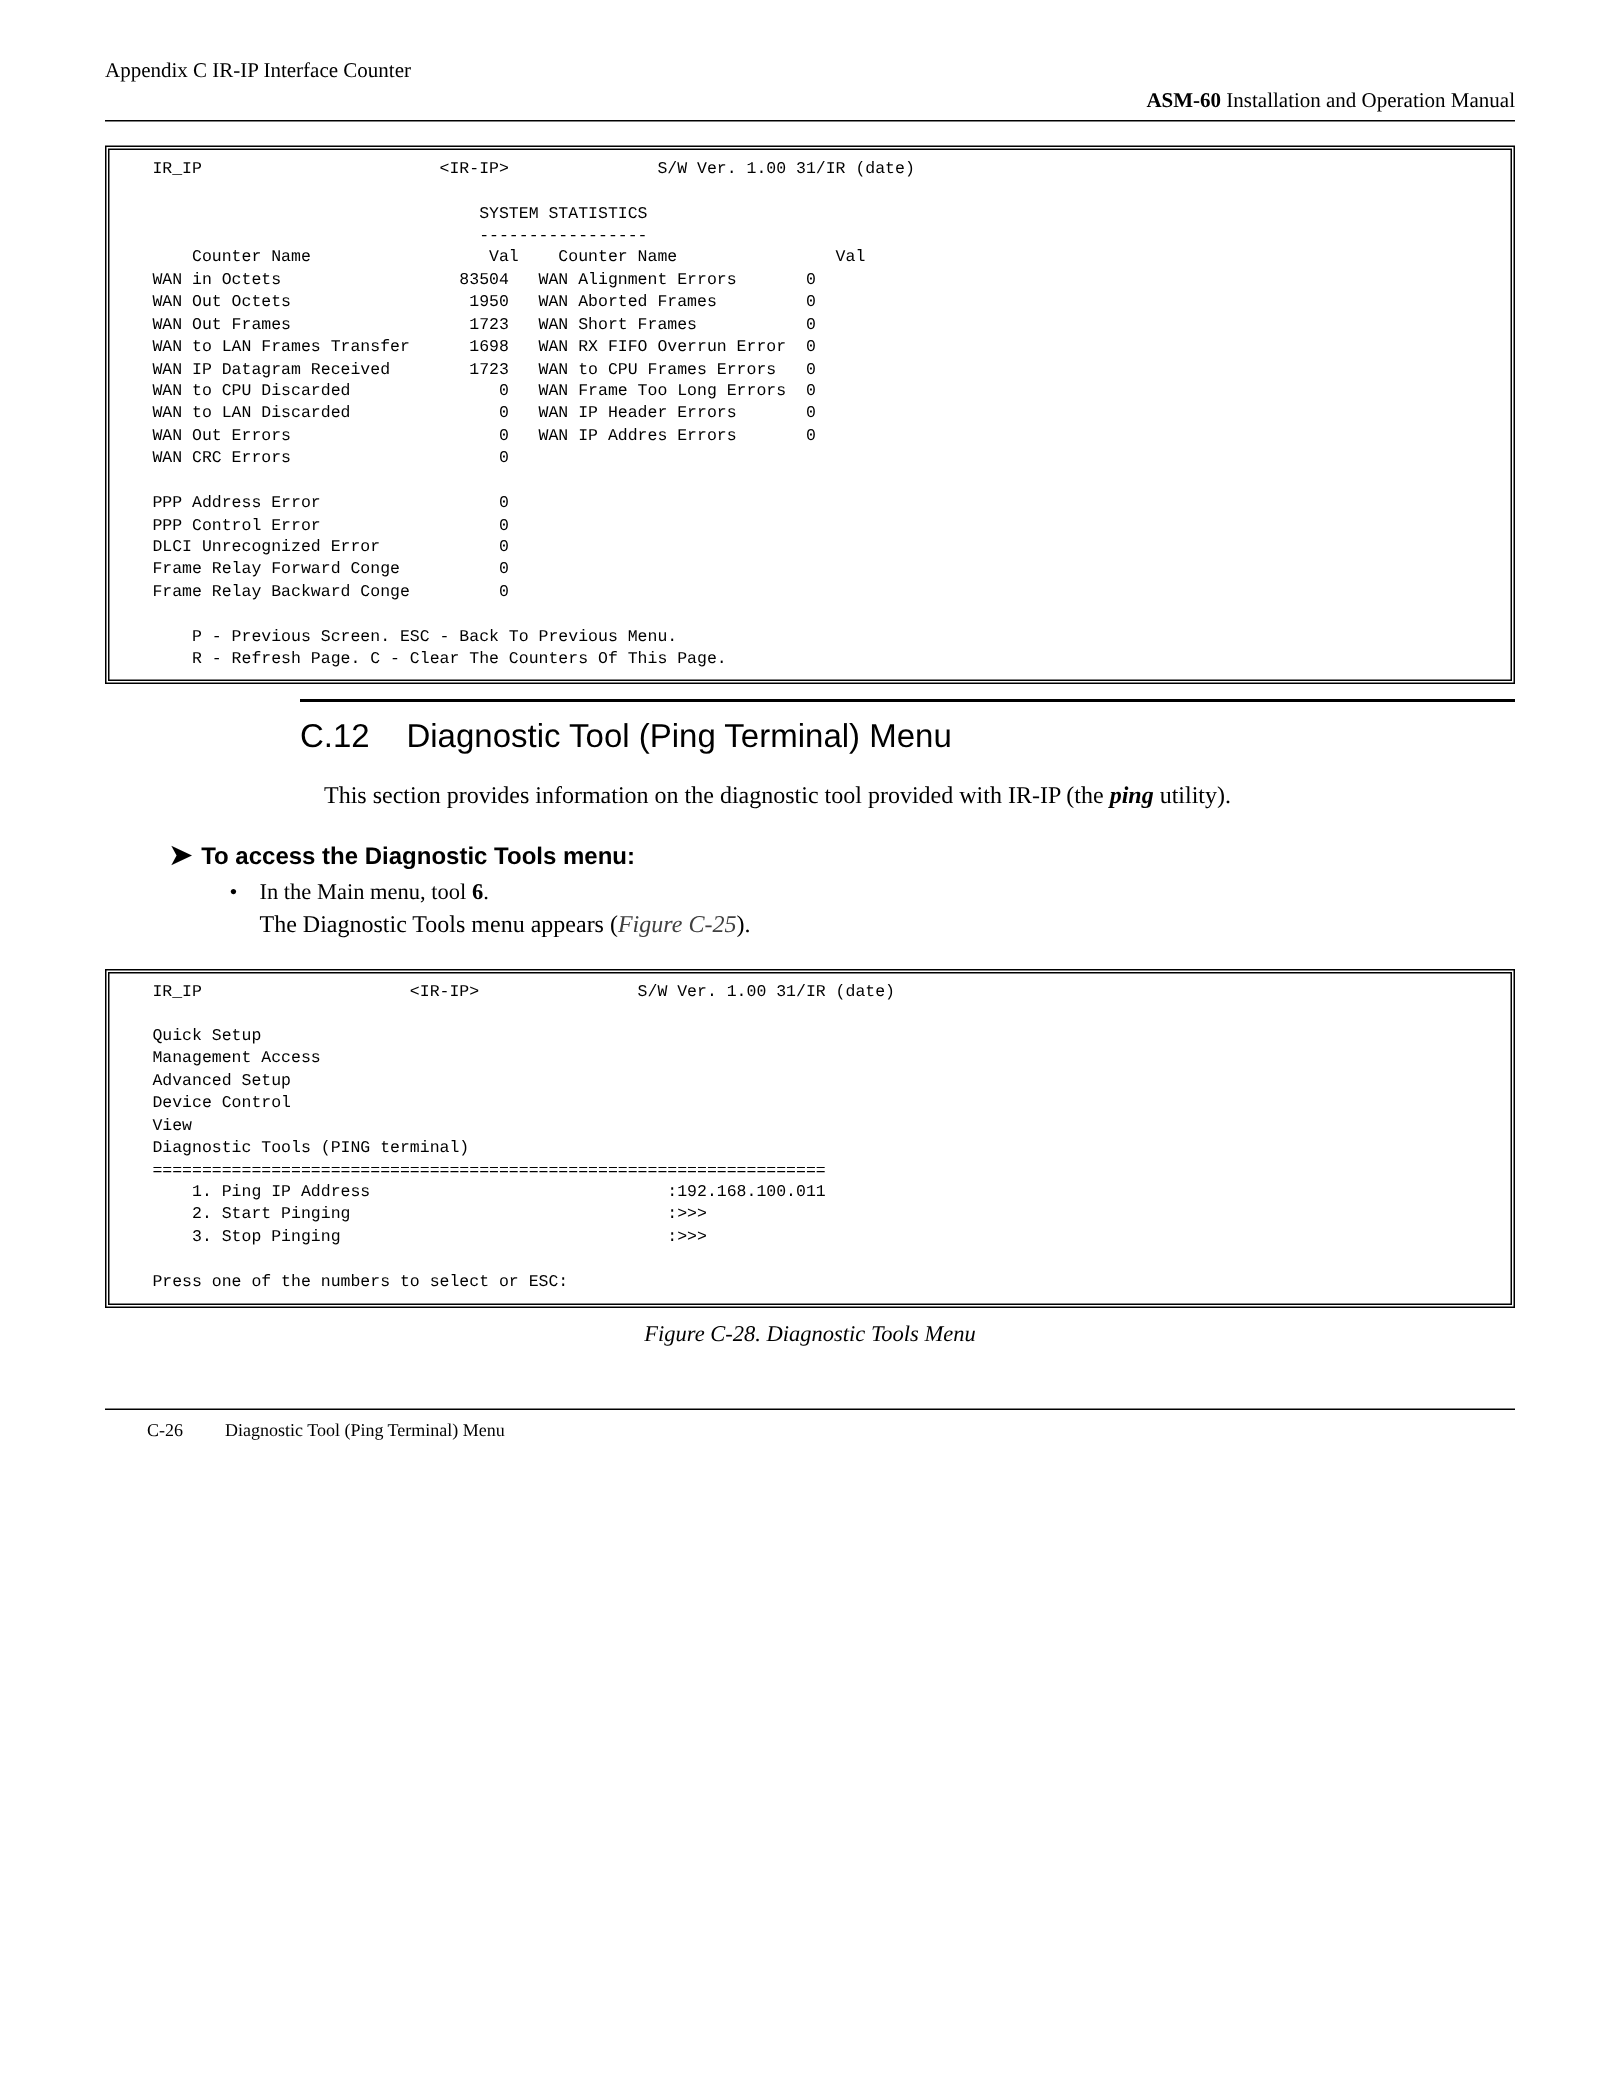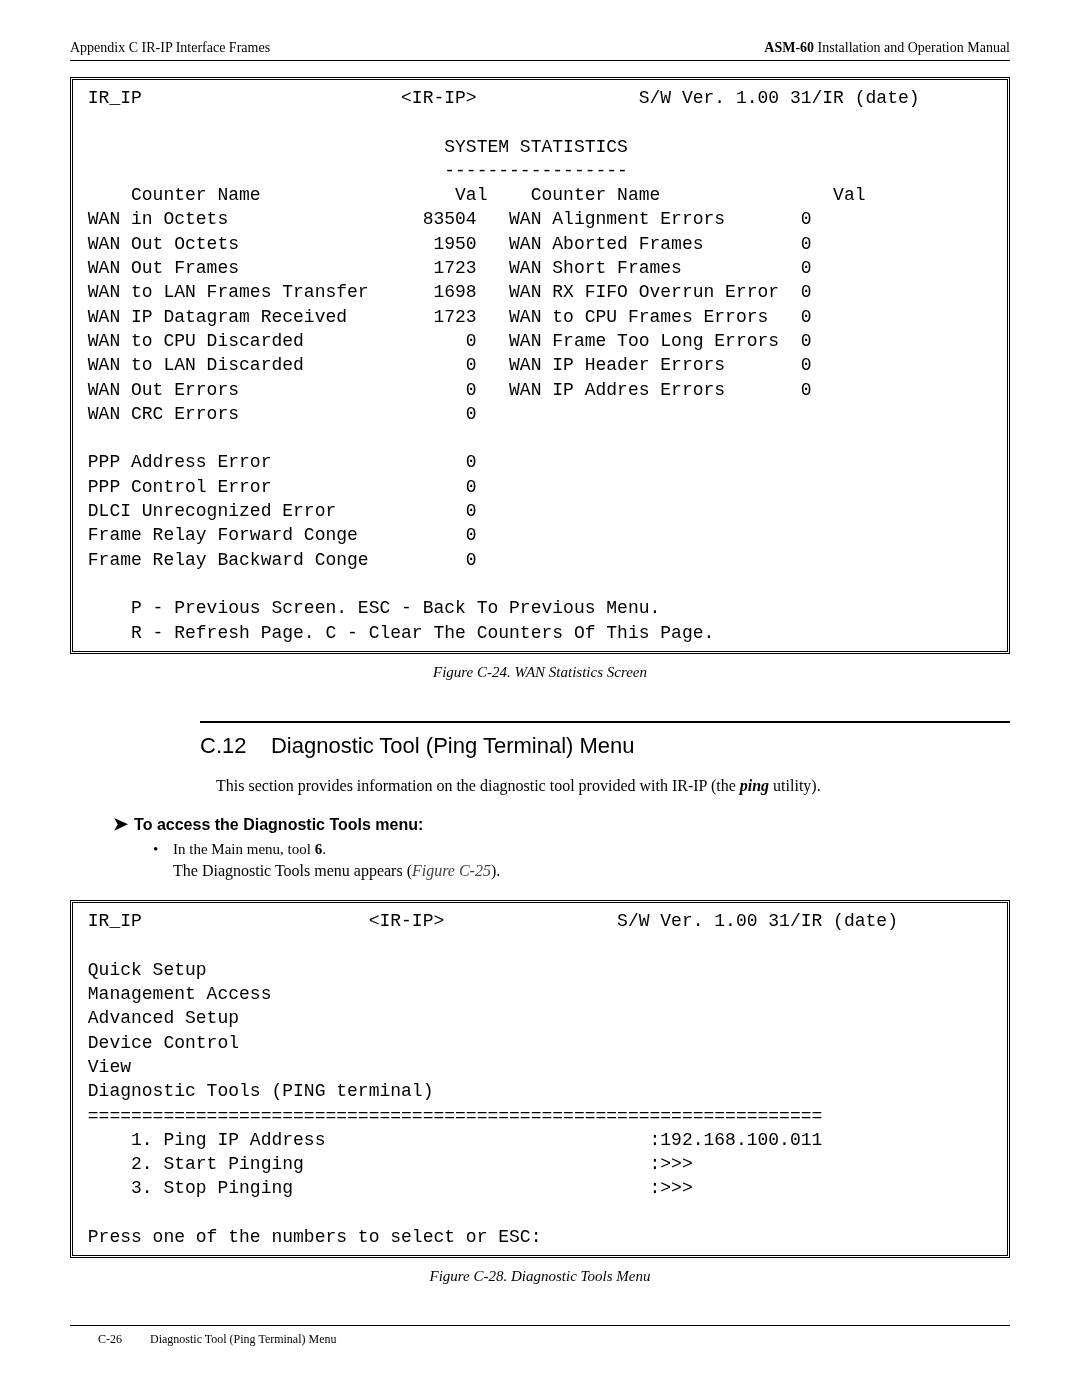--- a/index.html
+++ b/index.html
@@ -15,29 +15,29 @@
     margin: 0 auto;
   }
   .header-row {
     display: flex;
     justify-content: space-between;
     border-bottom: 1px solid #000;
     padding-bottom: 4px;
     margin-bottom: 16px;
     font-size: 14px;
   }
-  .header-right { text-align: left; }
+  .header-right { text-align: left; margin-top: 20px; }
   .header-right b { font-weight: bold; }
   .term {
     font-family: "Courier New", monospace;
-    font-size: 18px;
+    font-size: 11px;
     line-height: 1.35;
     white-space: pre;
     border: 3px double #000;
-    padding: 6px 4px;
+    padding: 6px 22px;
     margin-bottom: 10px;
   }
   .caption {
     text-align: center;
     font-style: italic;
     font-size: 15px;
     margin: 8px 0 40px;
   }
   .section-rule {
     border-top: 2px solid #000;
@@ -71,21 +71,21 @@
   .footer-row { display: flex; font-size: 12px; text-align: center; }
   .footer-left { width: 80px; }
   .section-block { margin-left: 130px; }
 </style>
 </head>
 <body>
 
 <div class="page">
 
   <div class="header-row">
-    <span>Appendix C  IR-IP Interface Frames</span>
+    <span>Appendix C  IR-IP Interface Counter</span>
     <span class="header-right">
       <b>ASM-60</b><span> Installation and Operation Manual</span>
     </span>
   </div>
 
   <div class="term" id="term1"> IR_IP                        &lt;IR-IP&gt;               S/W Ver. 1.00 31/IR (date)
 
                                   SYSTEM STATISTICS
                                   -----------------
      Counter Name                  Val    Counter Name                Val
@@ -100,21 +100,20 @@
  WAN CRC Errors                     0
 
  PPP Address Error                  0
  PPP Control Error                  0
  DLCI Unrecognized Error            0
  Frame Relay Forward Conge          0
  Frame Relay Backward Conge         0
 
      P - Previous Screen. ESC - Back To Previous Menu.
      R - Refresh Page. C - Clear The Counters Of This Page.</div>
-  <div class="caption">Figure C-24.  WAN Statistics Screen</div>
 
   <div class="section-block">
     <div class="section-rule"></div>
     <h2>
       <span>C.12</span>&nbsp;&nbsp;&nbsp;&nbsp;<span>Diagnostic Tool (Ping Terminal) Menu</span>
     </h2>
     <p class="body-text">
       <span>This section provides information on the diagnostic tool provided with IR-IP (the </span><span class="ping-i">ping</span><span> utility).</span>
     </p>
   </div>

